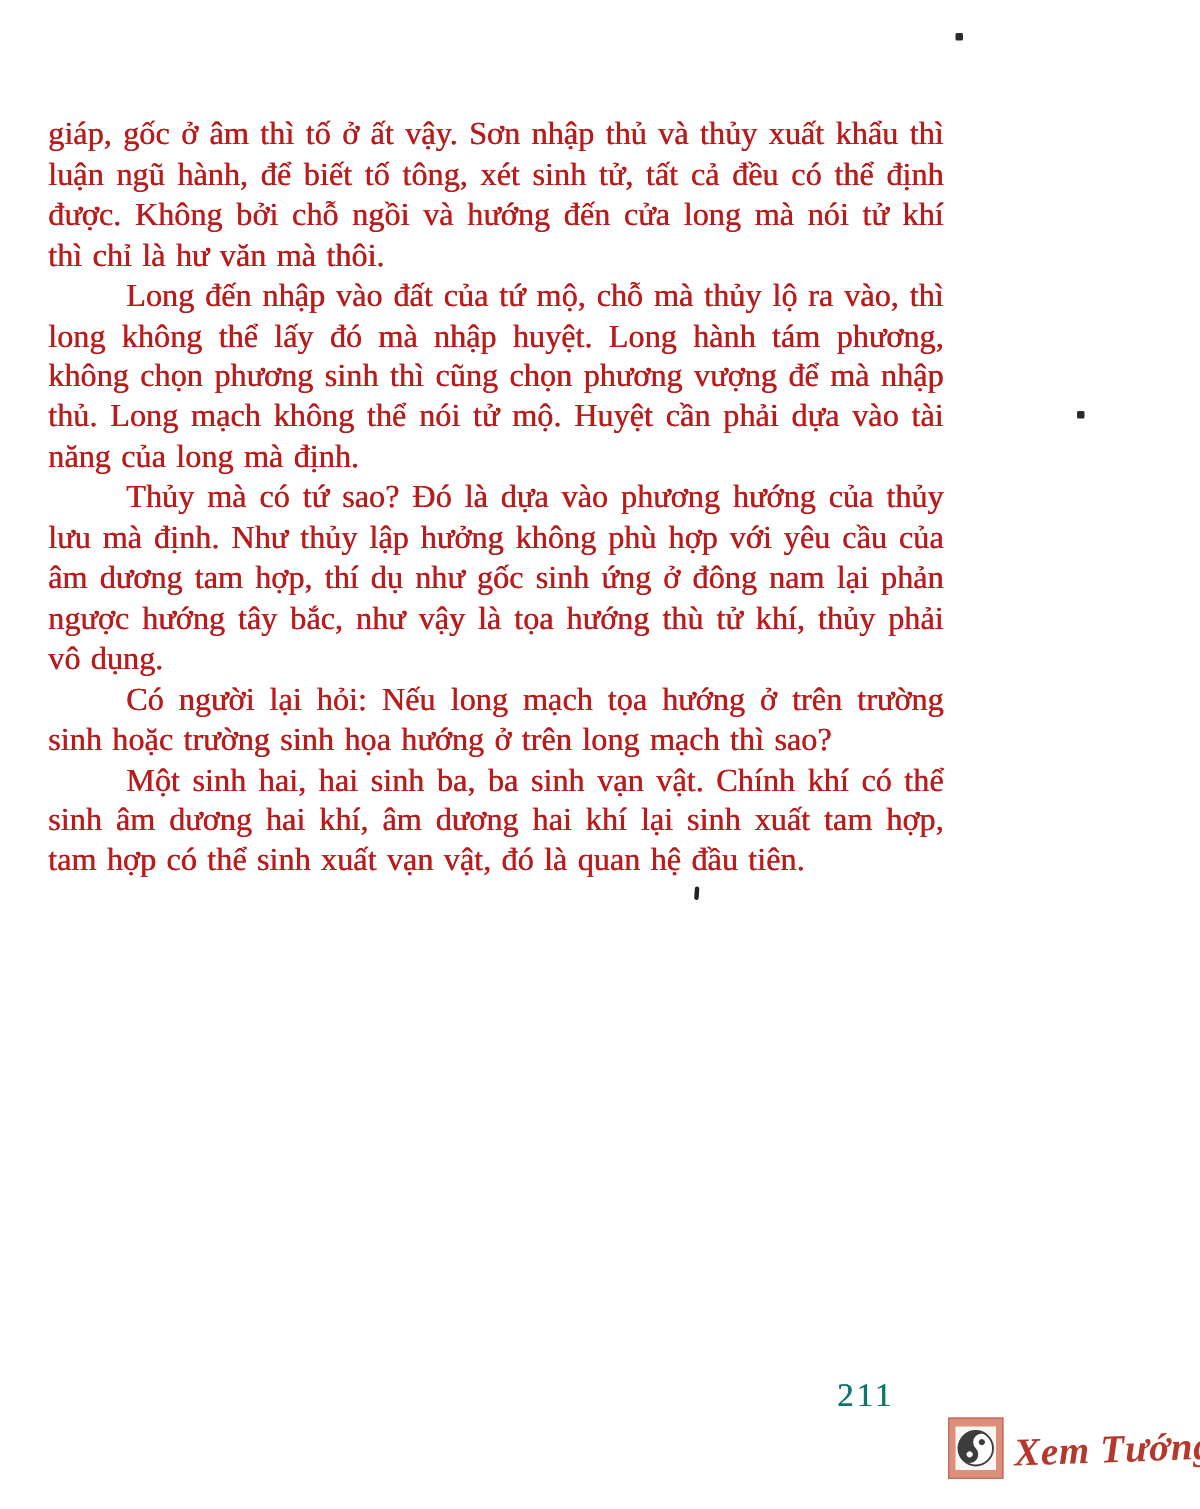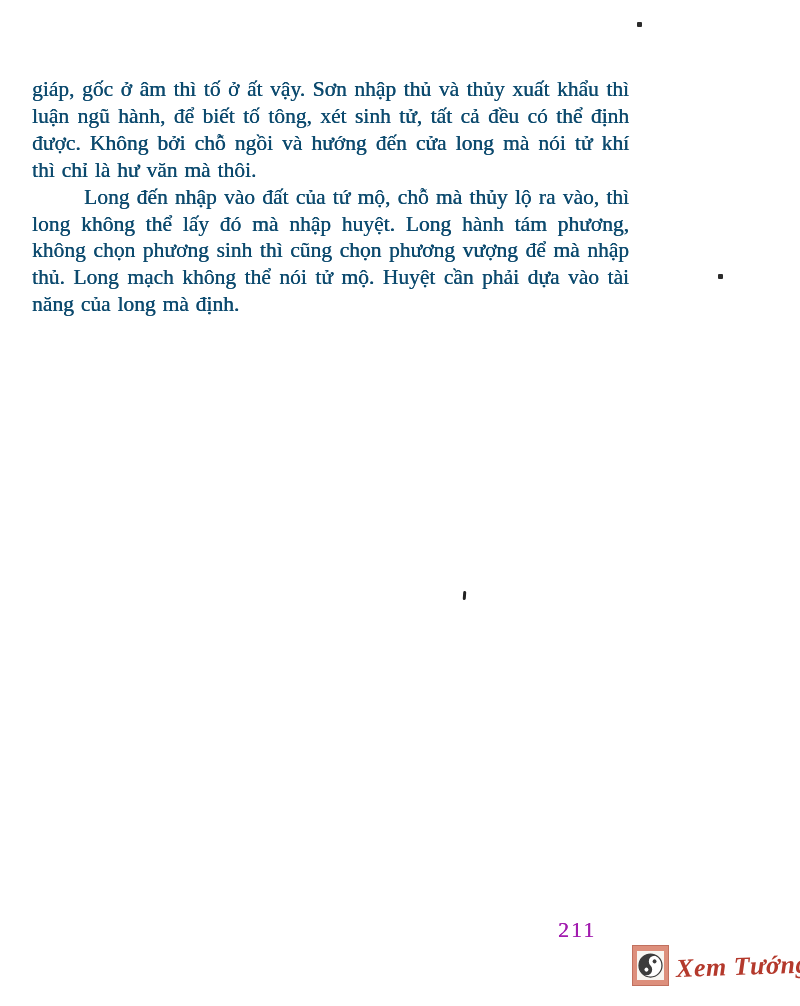--- a/index.html
+++ b/index.html
@@ -13,39 +13,39 @@
     height: 1006px;
     background: #ffffff;
     overflow: hidden;
     font-family: "Liberation Serif", serif;
   }
   .text-block {
     position: absolute;
     left: 32px;
     top: 76px;
     width: 597px;
-    color: #0c4a6e;
+    color: #b91c1c;
     font-size: 21.5px;
     line-height: 26.9px;
     text-align: justify;
     text-shadow: 0.35px 0 0 currentColor;
     word-spacing: 1.5px;
   }
   .text-block p {
     margin: 0;
   }
   .text-block p.indent {
     text-indent: 52px;
   }
   .page-number {
     position: absolute;
     left: 558px;
     top: 917px;
     width: 48px;
-    color: #a21caf;
+    color: #0f766e;
     font-size: 22px;
     letter-spacing: 2px;
     text-shadow: 0.3px 0 0 currentColor;
   }
   .watermark {
     position: absolute;
     left: 632px;
     top: 945px;
     display: flex;
     align-items: center;
@@ -102,20 +102,23 @@
 
 <div class="page">
 
   <div class="speck s1"></div>
   <div class="speck s2"></div>
   <div class="stray-mark"></div>
 
   <div class="text-block">
     <p class="para">giáp, gốc ở âm thì tố ở ất vậy. Sơn nhập thủ và thủy xuất khẩu thì luận ngũ hành, để biết tố tông, xét sinh tử, tất cả đều có thể định được. Không bởi chỗ ngồi và hướng đến cửa long mà nói tử khí thì chỉ là hư văn mà thôi.</p>
     <p class="para indent">Long đến nhập vào đất của tứ mộ, chỗ mà thủy lộ ra vào, thì long không thể lấy đó mà nhập huyệt. Long hành tám phương, không chọn phương sinh thì cũng chọn phương vượng để mà nhập thủ. Long mạch không thể nói tử mộ. Huyệt cần phải dựa vào tài năng của long mà định.</p>
+    <p class="para indent">Thủy mà có tứ sao? Đó là dựa vào phương hướng của thủy lưu mà định. Như thủy lập hưởng không phù hợp với yêu cầu của âm dương tam hợp, thí dụ như gốc sinh ứng ở đông nam lại phản ngược hướng tây bắc, như vậy là tọa hướng thù tử khí, thủy phải vô dụng.</p>
+    <p class="para indent">Có người lại hỏi: Nếu long mạch tọa hướng ở trên trường sinh hoặc trường sinh họa hướng ở trên long mạch thì sao?</p>
+    <p class="para indent">Một sinh hai, hai sinh ba, ba sinh vạn vật. Chính khí có thể sinh âm dương hai khí, âm dương hai khí lại sinh xuất tam hợp, tam hợp có thể sinh xuất vạn vật, đó là quan hệ đầu tiên.</p>
   </div>
 
   <div class="page-number">211</div>
 
   <div class="watermark">
     <div class="wm-logo">
       <div class="wm-logo-inner">
         <svg width="25" height="25" viewBox="0 0 100 100" aria-hidden="true">
           <g transform="rotate(45 50 50)">
             <circle cx="50" cy="50" r="46" fill="#ffffff" stroke="#3c3c3c" stroke-width="5"></circle>

